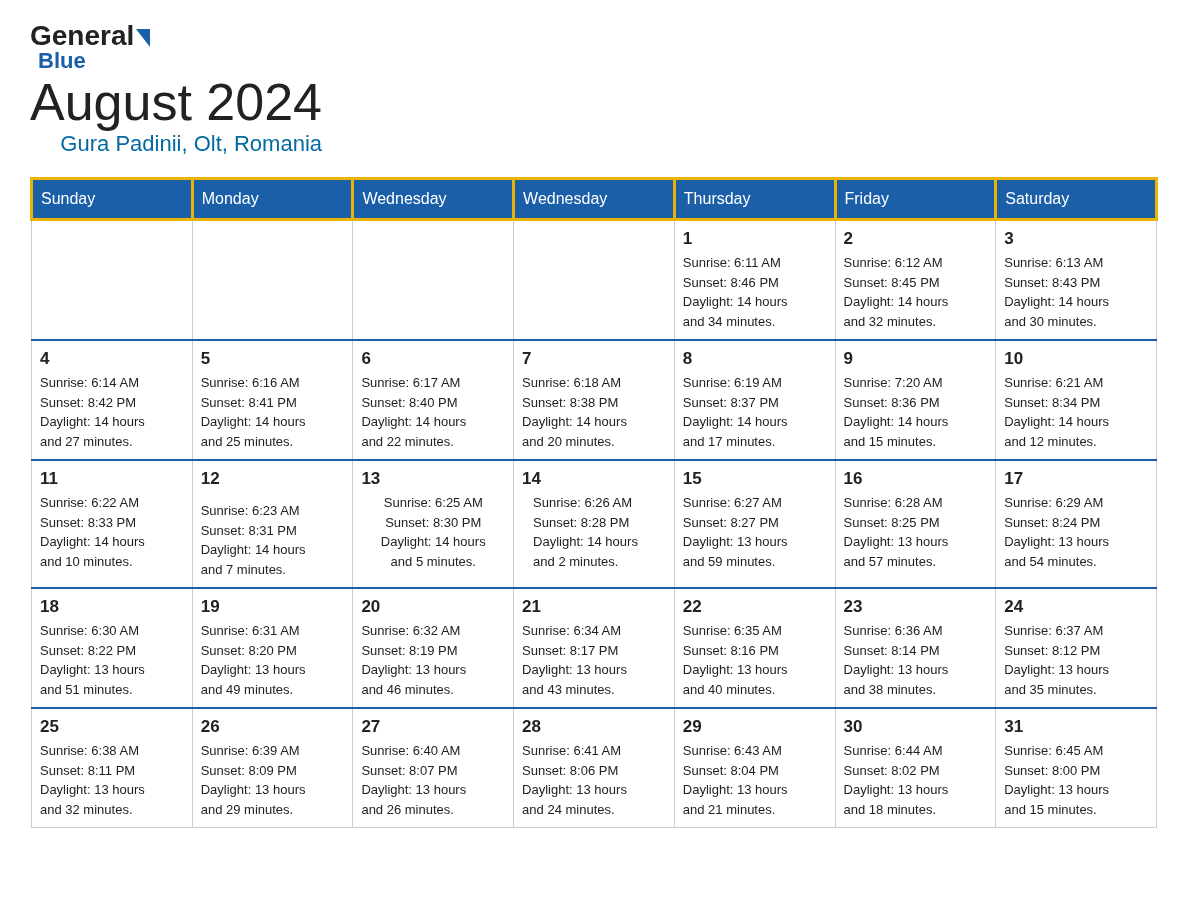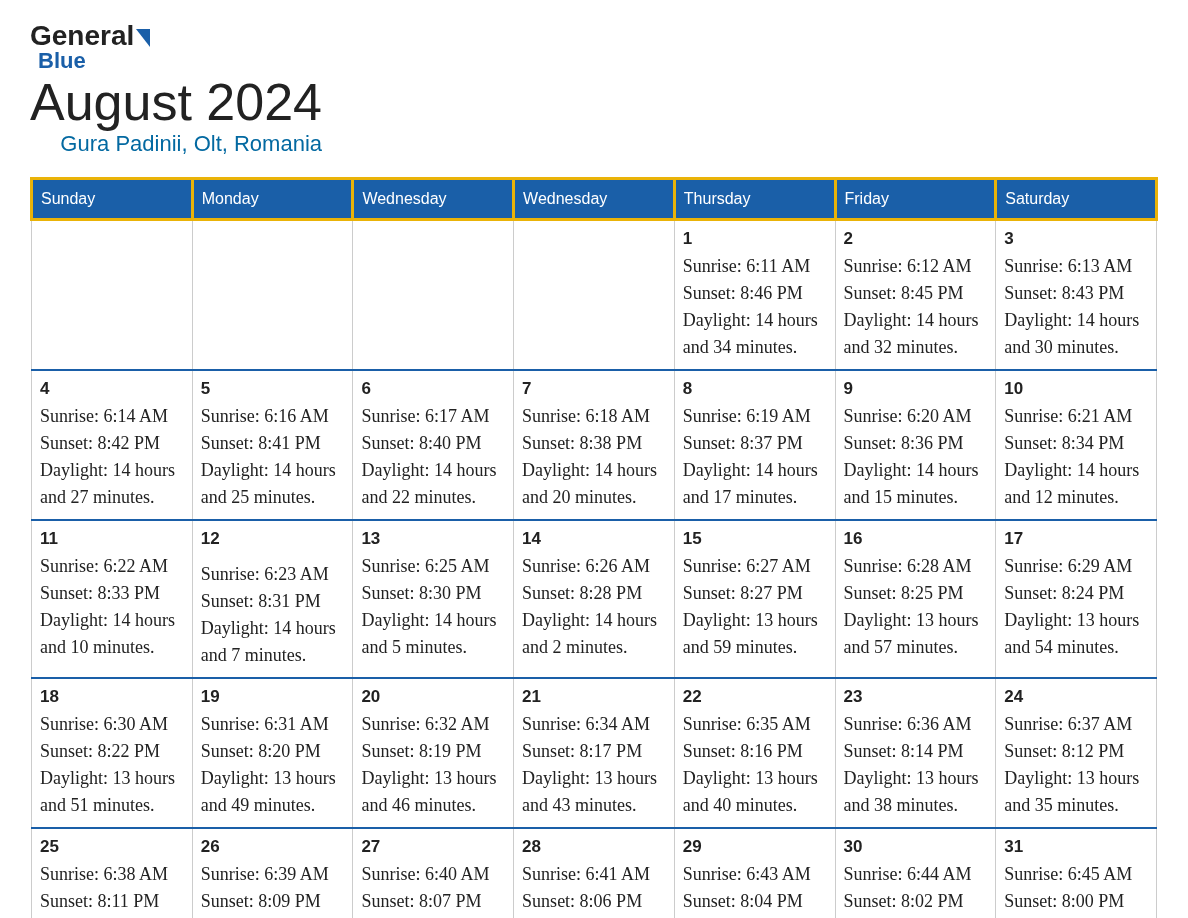--- a/index.html
+++ b/index.html
@@ -87,24 +87,23 @@
       border-top: 2px solid #1a5fa8;
     }
     .calendar td .day-num {
       font-size: 17px;
       font-weight: bold;
       color: #222;
       display: block;
       margin-bottom: 4px;
     }
     .calendar td .day-info {
-      font-size: 18px;
+      font-size: 13px;
       color: #222;
       line-height: 1.5;
-      font-family: Liberation Serif, serif;
     }
     .empty-cell {
       background: #fff;
     }
   </style>
 </head>
 <body>
 
 <div class="header">
   <div class="logo">
@@ -191,21 +190,21 @@
         </td>
         <td>
           <span class="day-num">8</span>
           <div class="day-info" style="white-space: pre-line;">Sunrise: 6:19 AM
 Sunset: 8:37 PM
 Daylight: 14 hours
 and 17 minutes.</div>
         </td>
         <td>
           <span class="day-num">9</span>
-          <div class="day-info" style="white-space: pre-line;">Sunrise: 6:20 AM
+          <div class="day-info" style="white-space: pre-line;">Sunrise: 7:20 AM
 Sunset: 8:36 PM
 Daylight: 14 hours
 and 15 minutes.</div>
         </td>
         <td>
           <span class="day-num">10</span>
           <div class="day-info" style="white-space: pre-line;">Sunrise: 6:21 AM
 Sunset: 8:34 PM
 Daylight: 14 hours
 and 12 minutes.</div>
@@ -221,28 +220,28 @@
         </td>
         <td>
           <span class="day-num">12</span>
           <div class="day-info" style="white-space: pre-line; margin-top: 12px;">Sunrise: 6:23 AM
 Sunset: 8:31 PM
 Daylight: 14 hours
 and 7 minutes.</div>
         </td>
         <td>
           <span class="day-num">13</span>
-          <div class="day-info" style="white-space: pre-line;">Sunrise: 6:25 AM
+          <div class="day-info" style="white-space: pre-line; text-align: center;">Sunrise: 6:25 AM
 Sunset: 8:30 PM
 Daylight: 14 hours
 and 5 minutes.</div>
         </td>
         <td>
           <span class="day-num">14</span>
-          <div class="day-info" style="white-space: pre-line;">Sunrise: 6:26 AM
+          <div class="day-info" style="white-space: pre-line; margin-left: 11px;">Sunrise: 6:26 AM
 Sunset: 8:28 PM
 Daylight: 14 hours
 and 2 minutes.</div>
         </td>
         <td>
           <span class="day-num">15</span>
           <div class="day-info" style="white-space: pre-line;">Sunrise: 6:27 AM
 Sunset: 8:27 PM
 Daylight: 13 hours
 and 59 minutes.</div>

